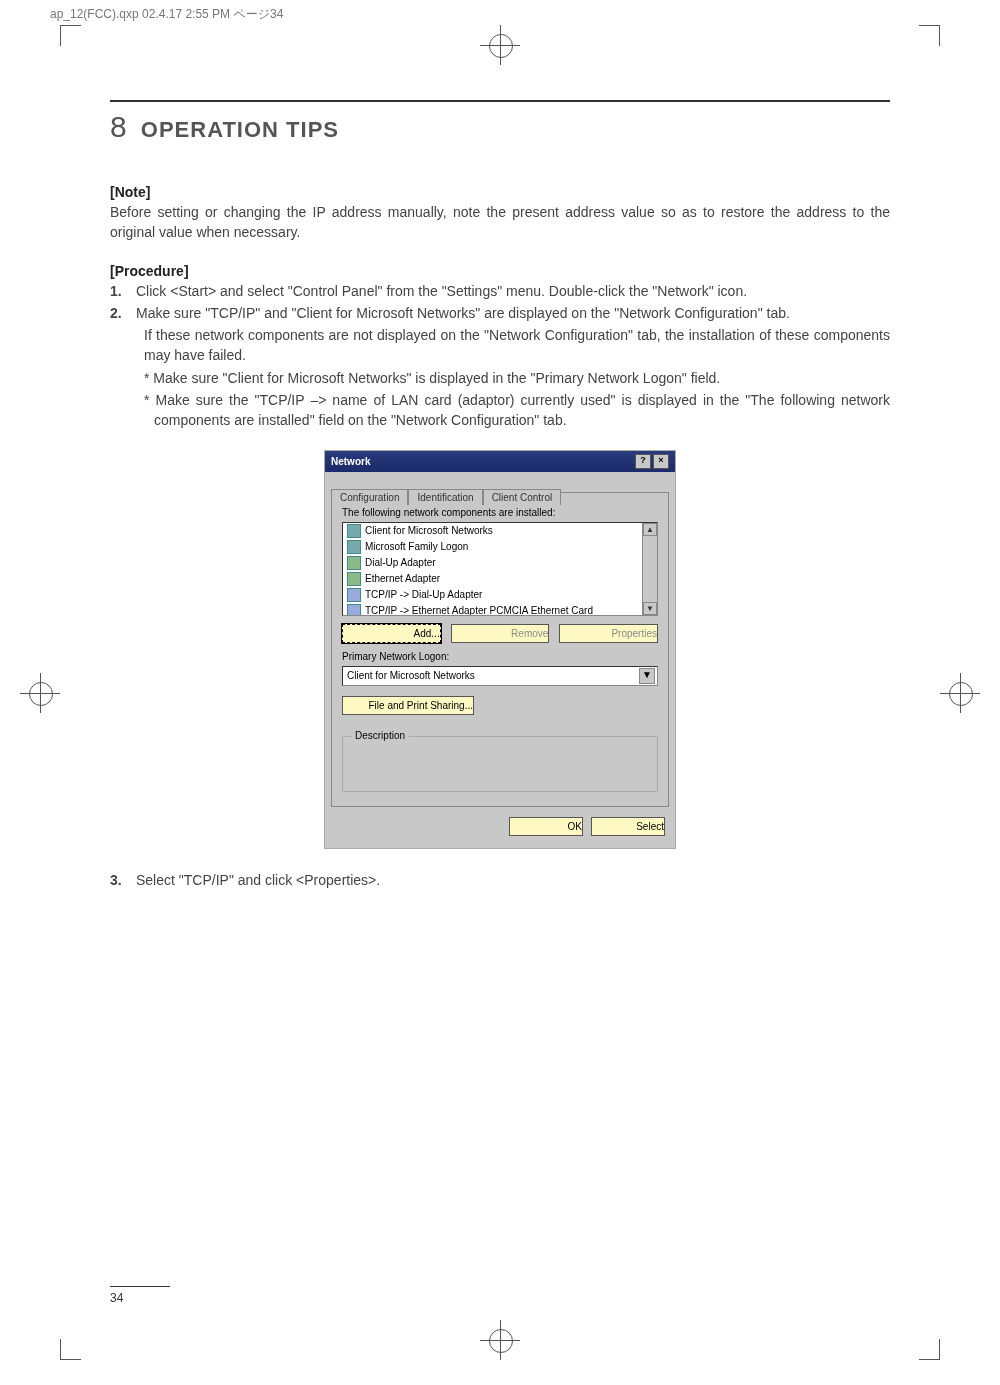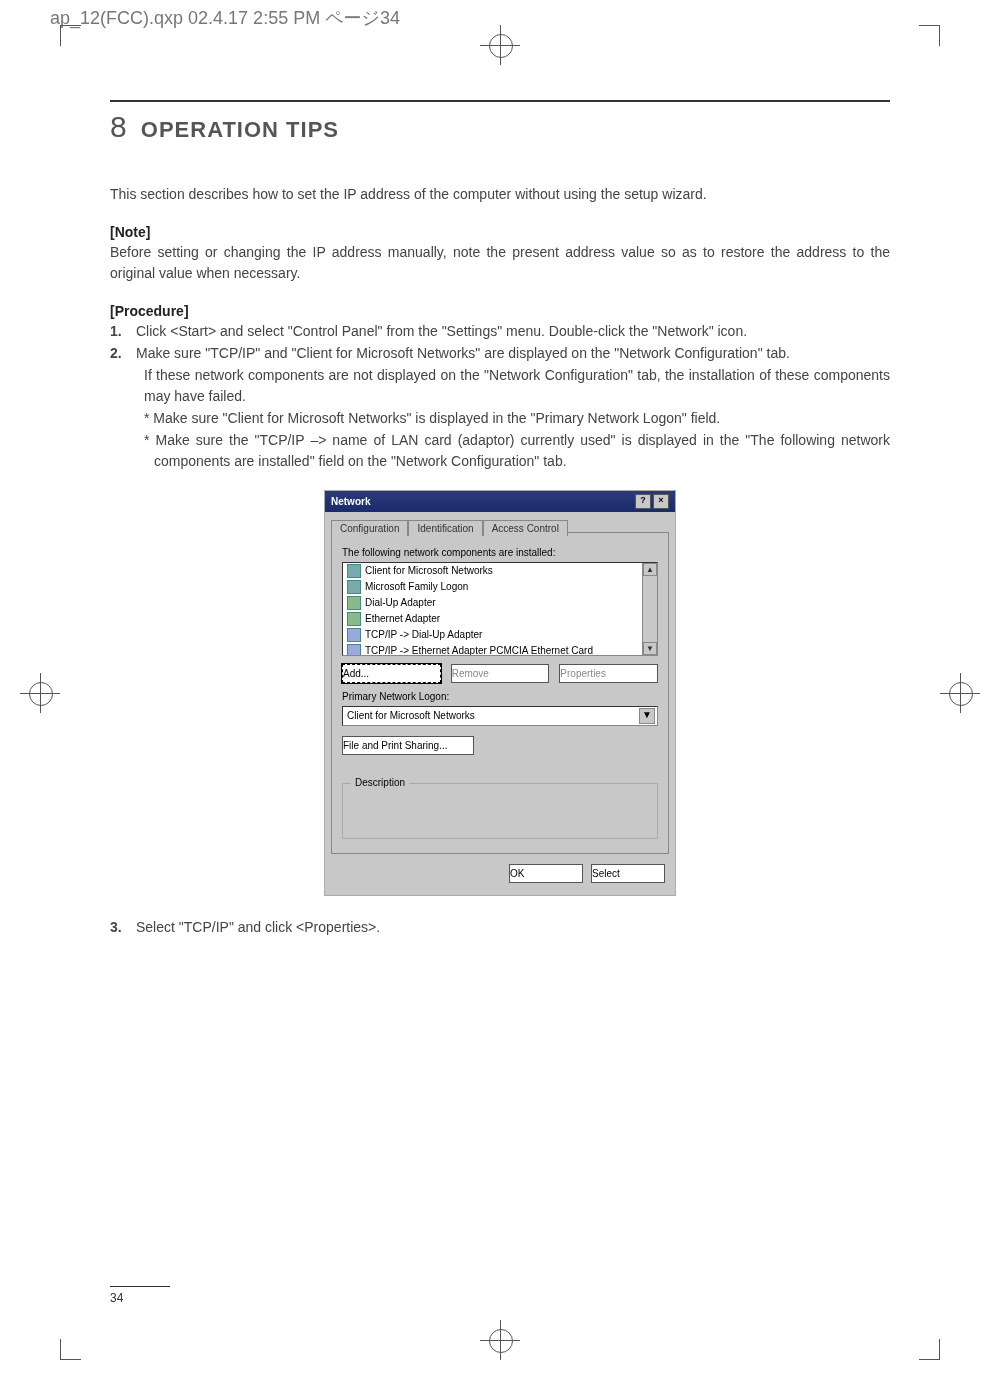--- a/index.html
+++ b/index.html
@@ -7,21 +7,21 @@
     padding: 0;
     background: #fff;
     font-family: Arial, Helvetica, sans-serif;
     font-size: 14px;
     color: #333;
     width: 1000px;
     height: 1385px;
     position: relative;
   }
   .header-info {
-    font-size: 18px;
+    font-size: 12px;
     color: #777;
     padding: 6px 0 0 50px;
   }
   .crop-tl, .crop-tr, .crop-bl, .crop-br {
     position: absolute;
     width: 20px;
     height: 20px;
   }
   .crop-tl { top: 25px; left: 60px; border-left: 1px solid #555; border-top: 1px solid #555; }
   .crop-tr { top: 25px; right: 60px; border-right: 1px solid #555; border-top: 1px solid #555; }
@@ -160,21 +160,21 @@
     padding: 4px 6px 8px 6px;
   }
   .tabs { display: flex; gap: 0; margin-bottom: 0; }
   .tab {
     border: 1px solid #888;
     border-bottom: none;
     padding: 2px 8px;
     font-size: 10px;
     background: #c8c8c8;
     position: relative;
-    top: 4px;
+    top: 13px;
   }
   .tab.active { background: #c8c8c8; z-index: 2; }
   .tab-panel {
     border: 1px solid #888;
     background: #c8c8c8;
     padding: 10px 10px 14px 10px;
   }
   .label { margin: 4px 0; color: #000; }
   .listbox {
     border: 1px inset #888;
@@ -203,23 +203,23 @@
   .scroll div {
     width: 100%; height: 13px;
     border: 1px solid #888;
     background: #c8c8c8;
     box-sizing: border-box;
     font-size: 8px; text-align: center; line-height: 11px;
   }
   .btn-row { display: flex; gap: 10px; margin: 8px 0; }
   .btn {
     flex: 1;
-    text-align: left;
+    text-align: right;
     border: 1px solid #555;
-    background: #ffffff;
+    background: #fef9c3;
     padding: 3px 0;
     color: #000;
   }
   .btn.focus { border: 1px dashed #000; outline: 1px solid #000; }
   .btn.disabled { color: #888; }
   .combo {
     border: 1px inset #888;
     background: #fff;
     display: flex;
     align-items: center;
@@ -229,21 +229,21 @@
   }
   .combo .arrow {
     width: 14px; height: 14px;
     background: #c8c8c8;
     border: 1px solid #888;
     text-align: center;
     line-height: 12px;
   }
   .group {
     border: 1px solid #aaa;
-    margin-top: 28px;
+    margin-top: 21px;
     padding: 14px 8px 18px 8px;
     position: relative;
   }
   .group-title {
     position: absolute;
     top: -7px; left: 8px;
     background: #c8c8c8;
     padding: 0 4px;
     color: #000;
   }
@@ -293,21 +293,20 @@
     <div class="reg-circle"></div>
   </div>
 
 <div class="page">
   <div class="rule"></div>
   <h1 class="section-title">
     <span class="num">8</span>
     <span>OPERATION TIPS</span>
   </h1>
 
-  <p class="para">This section describes how to set the IP address of the computer without using the setup wizard.</p>
 
   <div class="subhead">[Note]</div>
   <p class="para">Before setting or changing the IP address manually, note the present address value so as to restore the address to the original value when necessary.</p>
 
   <div class="subhead">[Procedure]</div>
 
   <ol class="proc">
     <li>
       <span class="n">1.</span>
       <span>Click &lt;Start&gt; and select "Control Panel" from the "Settings" menu. Double-click the "Network" icon.</span>
@@ -326,21 +325,21 @@
       <span>Network</span>
       <div class="win-ctrls">
         <div>?</div>
         <div>×</div>
       </div>
     </div>
     <div class="win-body">
       <div class="tabs">
         <div class="tab active">Configuration</div>
         <div class="tab">Identification</div>
-        <div class="tab">Access Control</div>
+        <div class="tab">Client Control</div>
       </div>
       <div class="tab-panel">
         <div class="label">The following network components are installed:</div>
         <div class="listbox">
           <div class="item">
               <span class="ico"></span>
               <span>Client for Microsoft Networks</span>
             </div>
           <div class="item">
               <span class="ico"></span>

